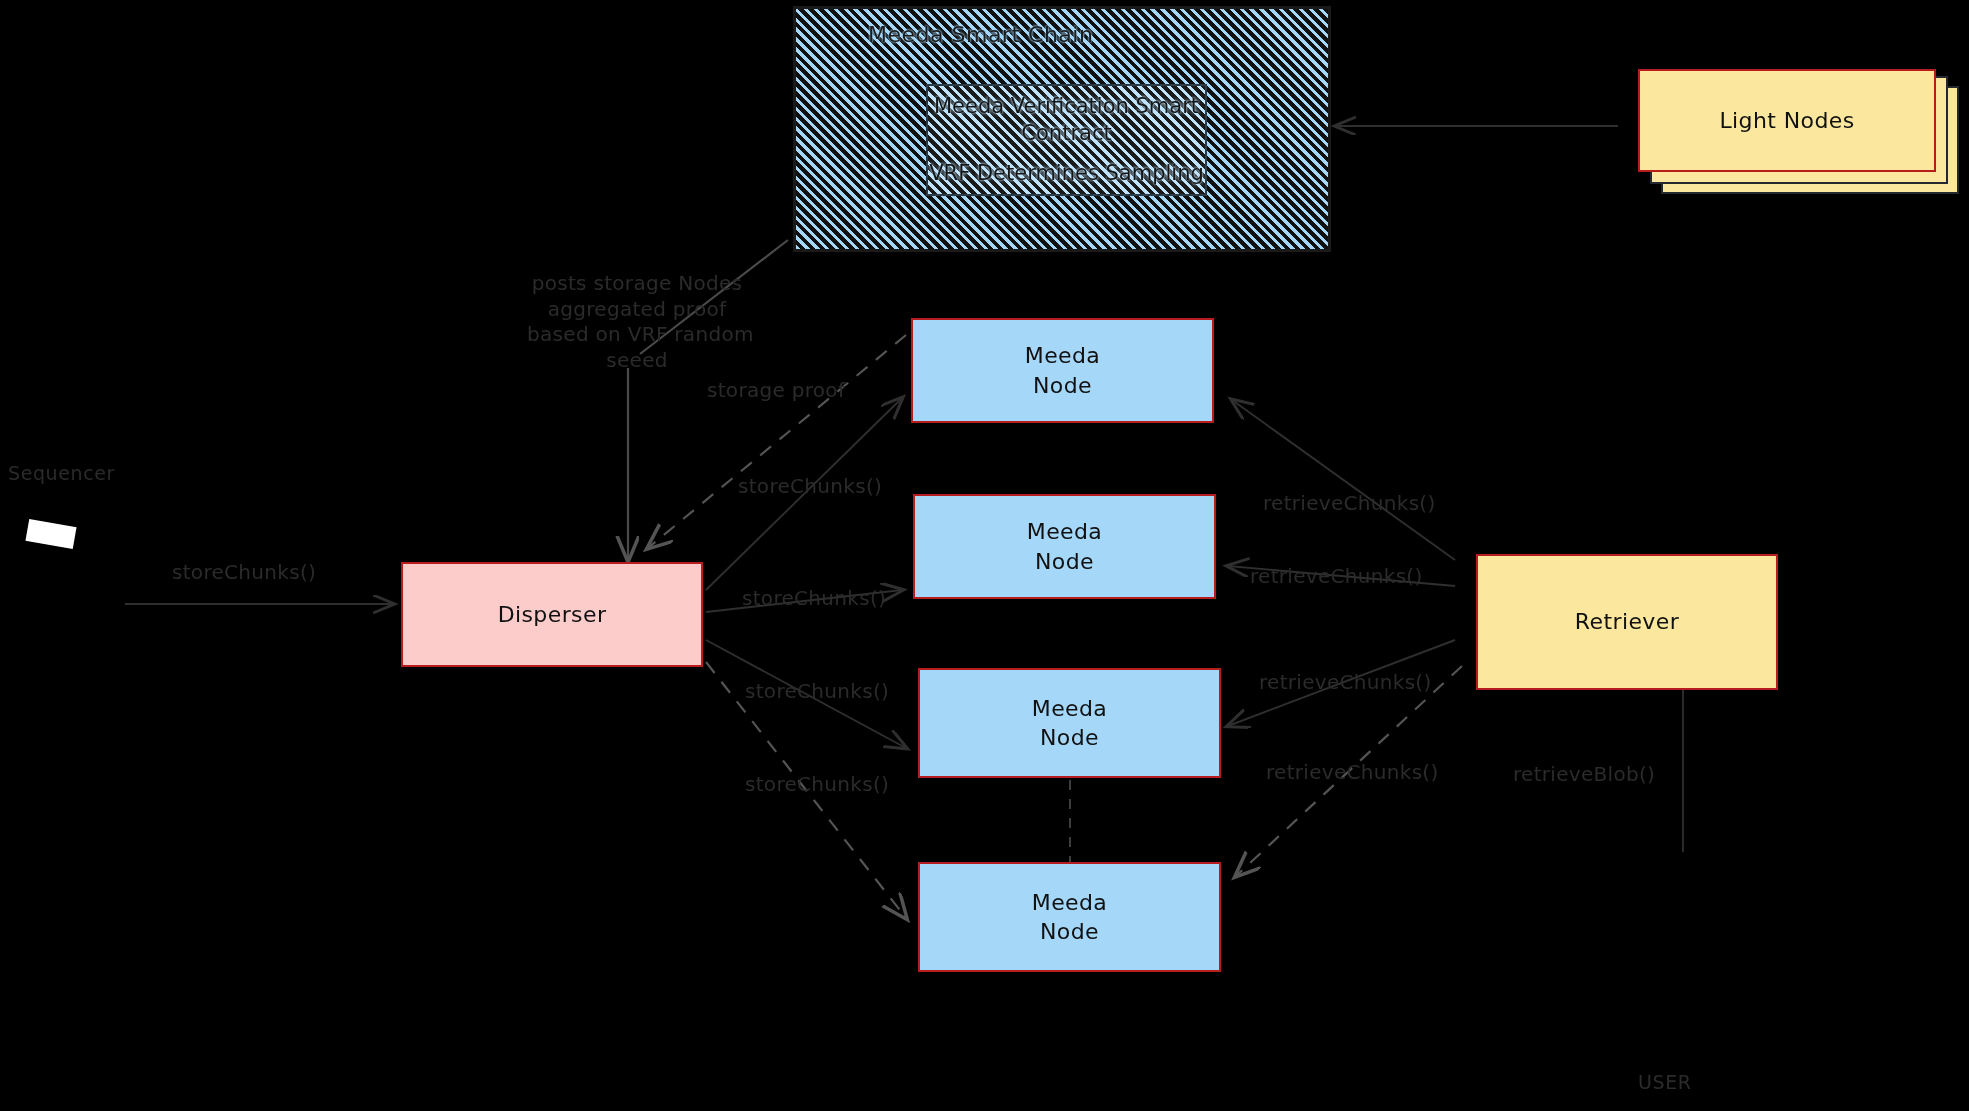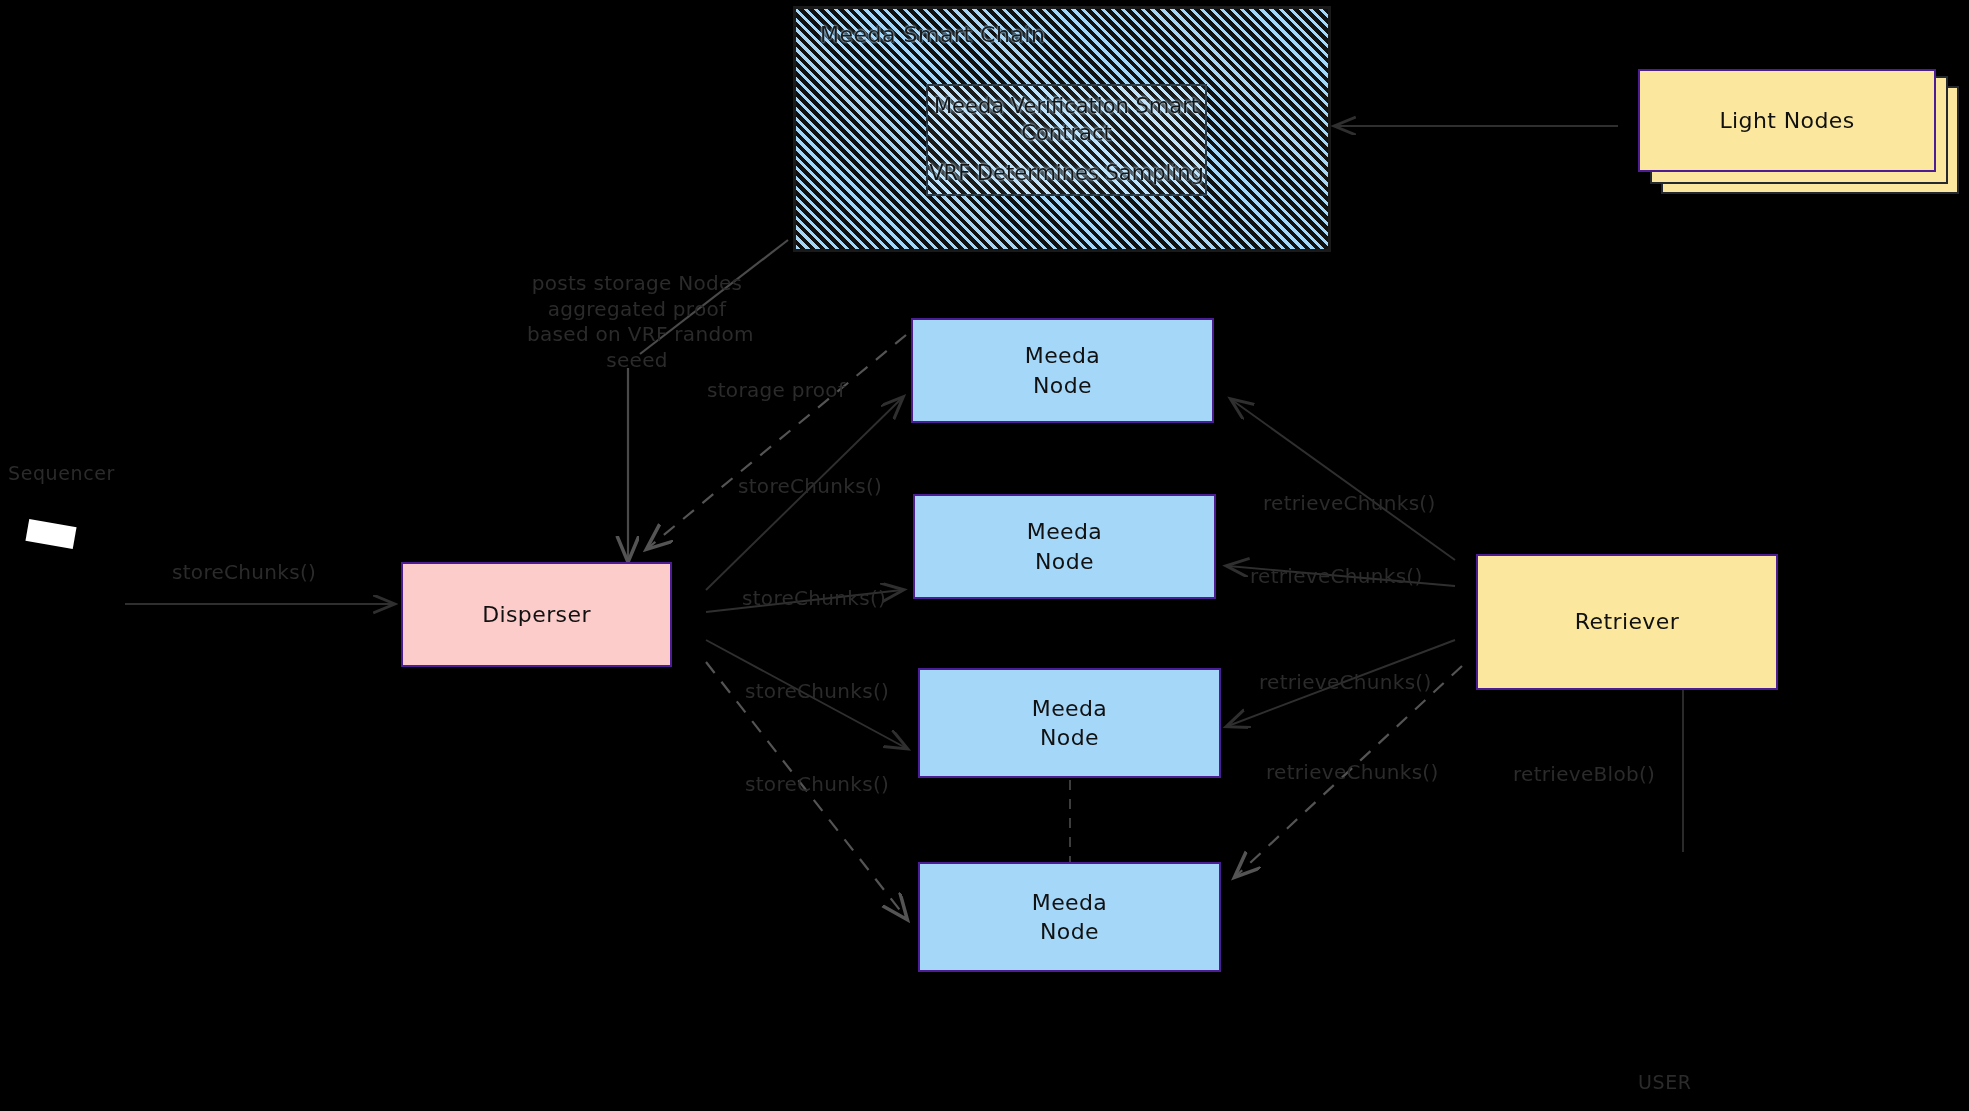--- a/index.html
+++ b/index.html
@@ -19,21 +19,21 @@
     position: absolute;
     left: 0;
     top: 0;
     width: 1969px;
     height: 1111px;
     pointer-events: none;
   }
   .node-box {
     position: absolute;
     box-sizing: border-box;
-    border: 2px solid #4c1d95;
+    border: 2px solid #b91c1c;
     display: flex;
     align-items: center;
     justify-content: center;
     text-align: center;
     color: #111111;
     font-size: 22px;
     line-height: 1.32;
     letter-spacing: 0.4px;
     font-family: "DejaVu Sans", sans-serif;
   }
@@ -148,33 +148,33 @@
     <path d="M1455,640 L1228,726" fill="none" stroke="#2f2f2f" stroke-width="1.9" marker-end="url(#ah)"></path>
 
     <path d="M1462,666 L1236,876" fill="none" stroke="#545454" stroke-width="2.2" stroke-dasharray="14 11" marker-end="url(#ahd)"></path>
 
     <path d="M1683,664 L1683,852" fill="none" stroke="#2f2f2f" stroke-width="1.8"></path>
 
     <path d="M1070,780 L1070,862" fill="none" stroke="#3d3d3d" stroke-width="2" stroke-dasharray="10 9"></path>
   </svg>
 
   <div class="chain-box" style="left:793px; top:6px; width:538px; height:246px;"></div>
-  <div class="chain-title" style="left:820px; top:22px;text-align:right;">Meeda Smart Chain</div>
+  <div class="chain-title" style="left:868px; top:22px;text-align:right;">Meeda Smart Chain</div>
   <div class="chain-inner" style="left:926px; top:84px; width:281px; height:112px;">
     <span>Meeda Verification Smart Contract</span>
     <span>VRF Determines Sampling</span>
   </div>
 
   <div class="light-card" style="left:1661px; top:86px; width:298px; height:108px;"></div>
   <div class="light-card" style="left:1650px; top:76px; width:298px; height:108px;"></div>
   <div class="node-box retriever" style="left:1638px; top:69px; width:298px; height:103px;">
     <span>Light  Nodes</span>
   </div>
 
-  <div class="node-box disperser" style="left:401px; top:562px; width:271px; height:105px;">
+  <div class="node-box disperser" style="left:401px; top:562px; width:302px; height:105px;">
     <span>Disperser</span>
   </div>
 
   <div class="node-box meeda-node" style="left:911px; top:318px; width:303px; height:105px;">
     <span><span>Meeda</span><br><span>Node</span></span>
   </div>
   <div class="node-box meeda-node" style="left:913px; top:494px; width:303px; height:105px;">
     <span><span>Meeda</span><br><span>Node</span></span>
   </div>
   <div class="node-box meeda-node" style="left:918px; top:668px; width:303px; height:110px;">

